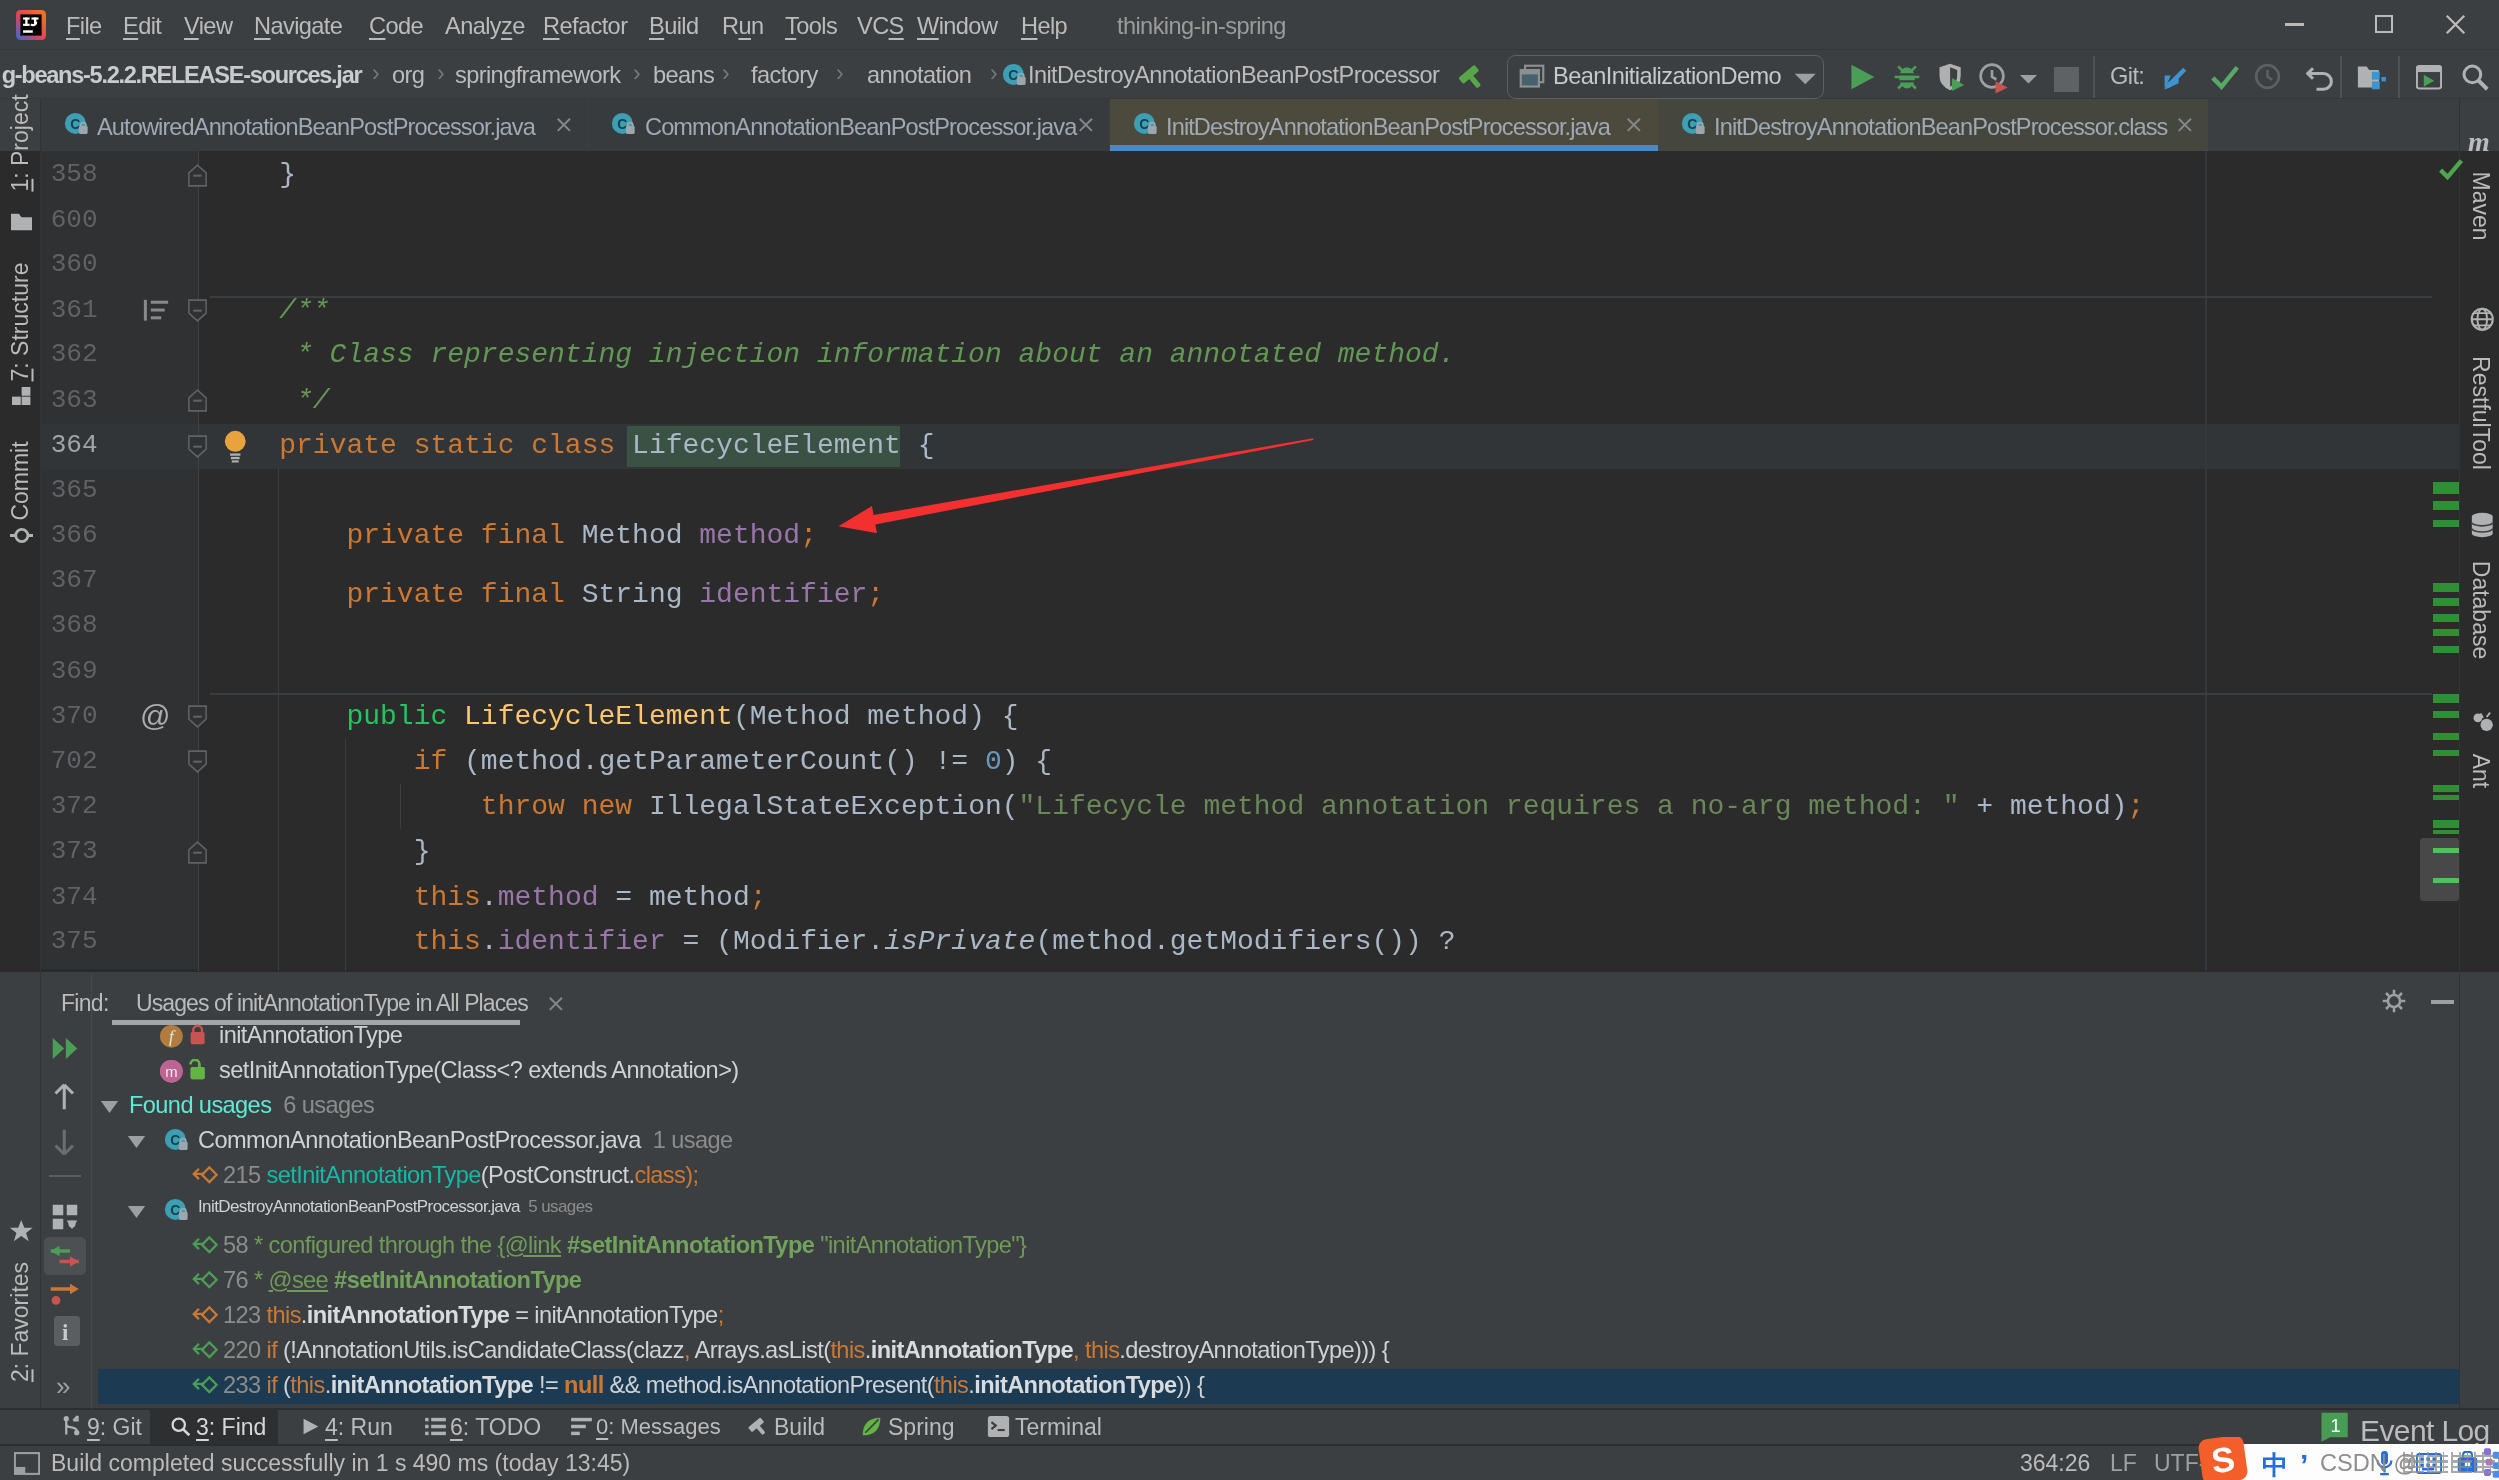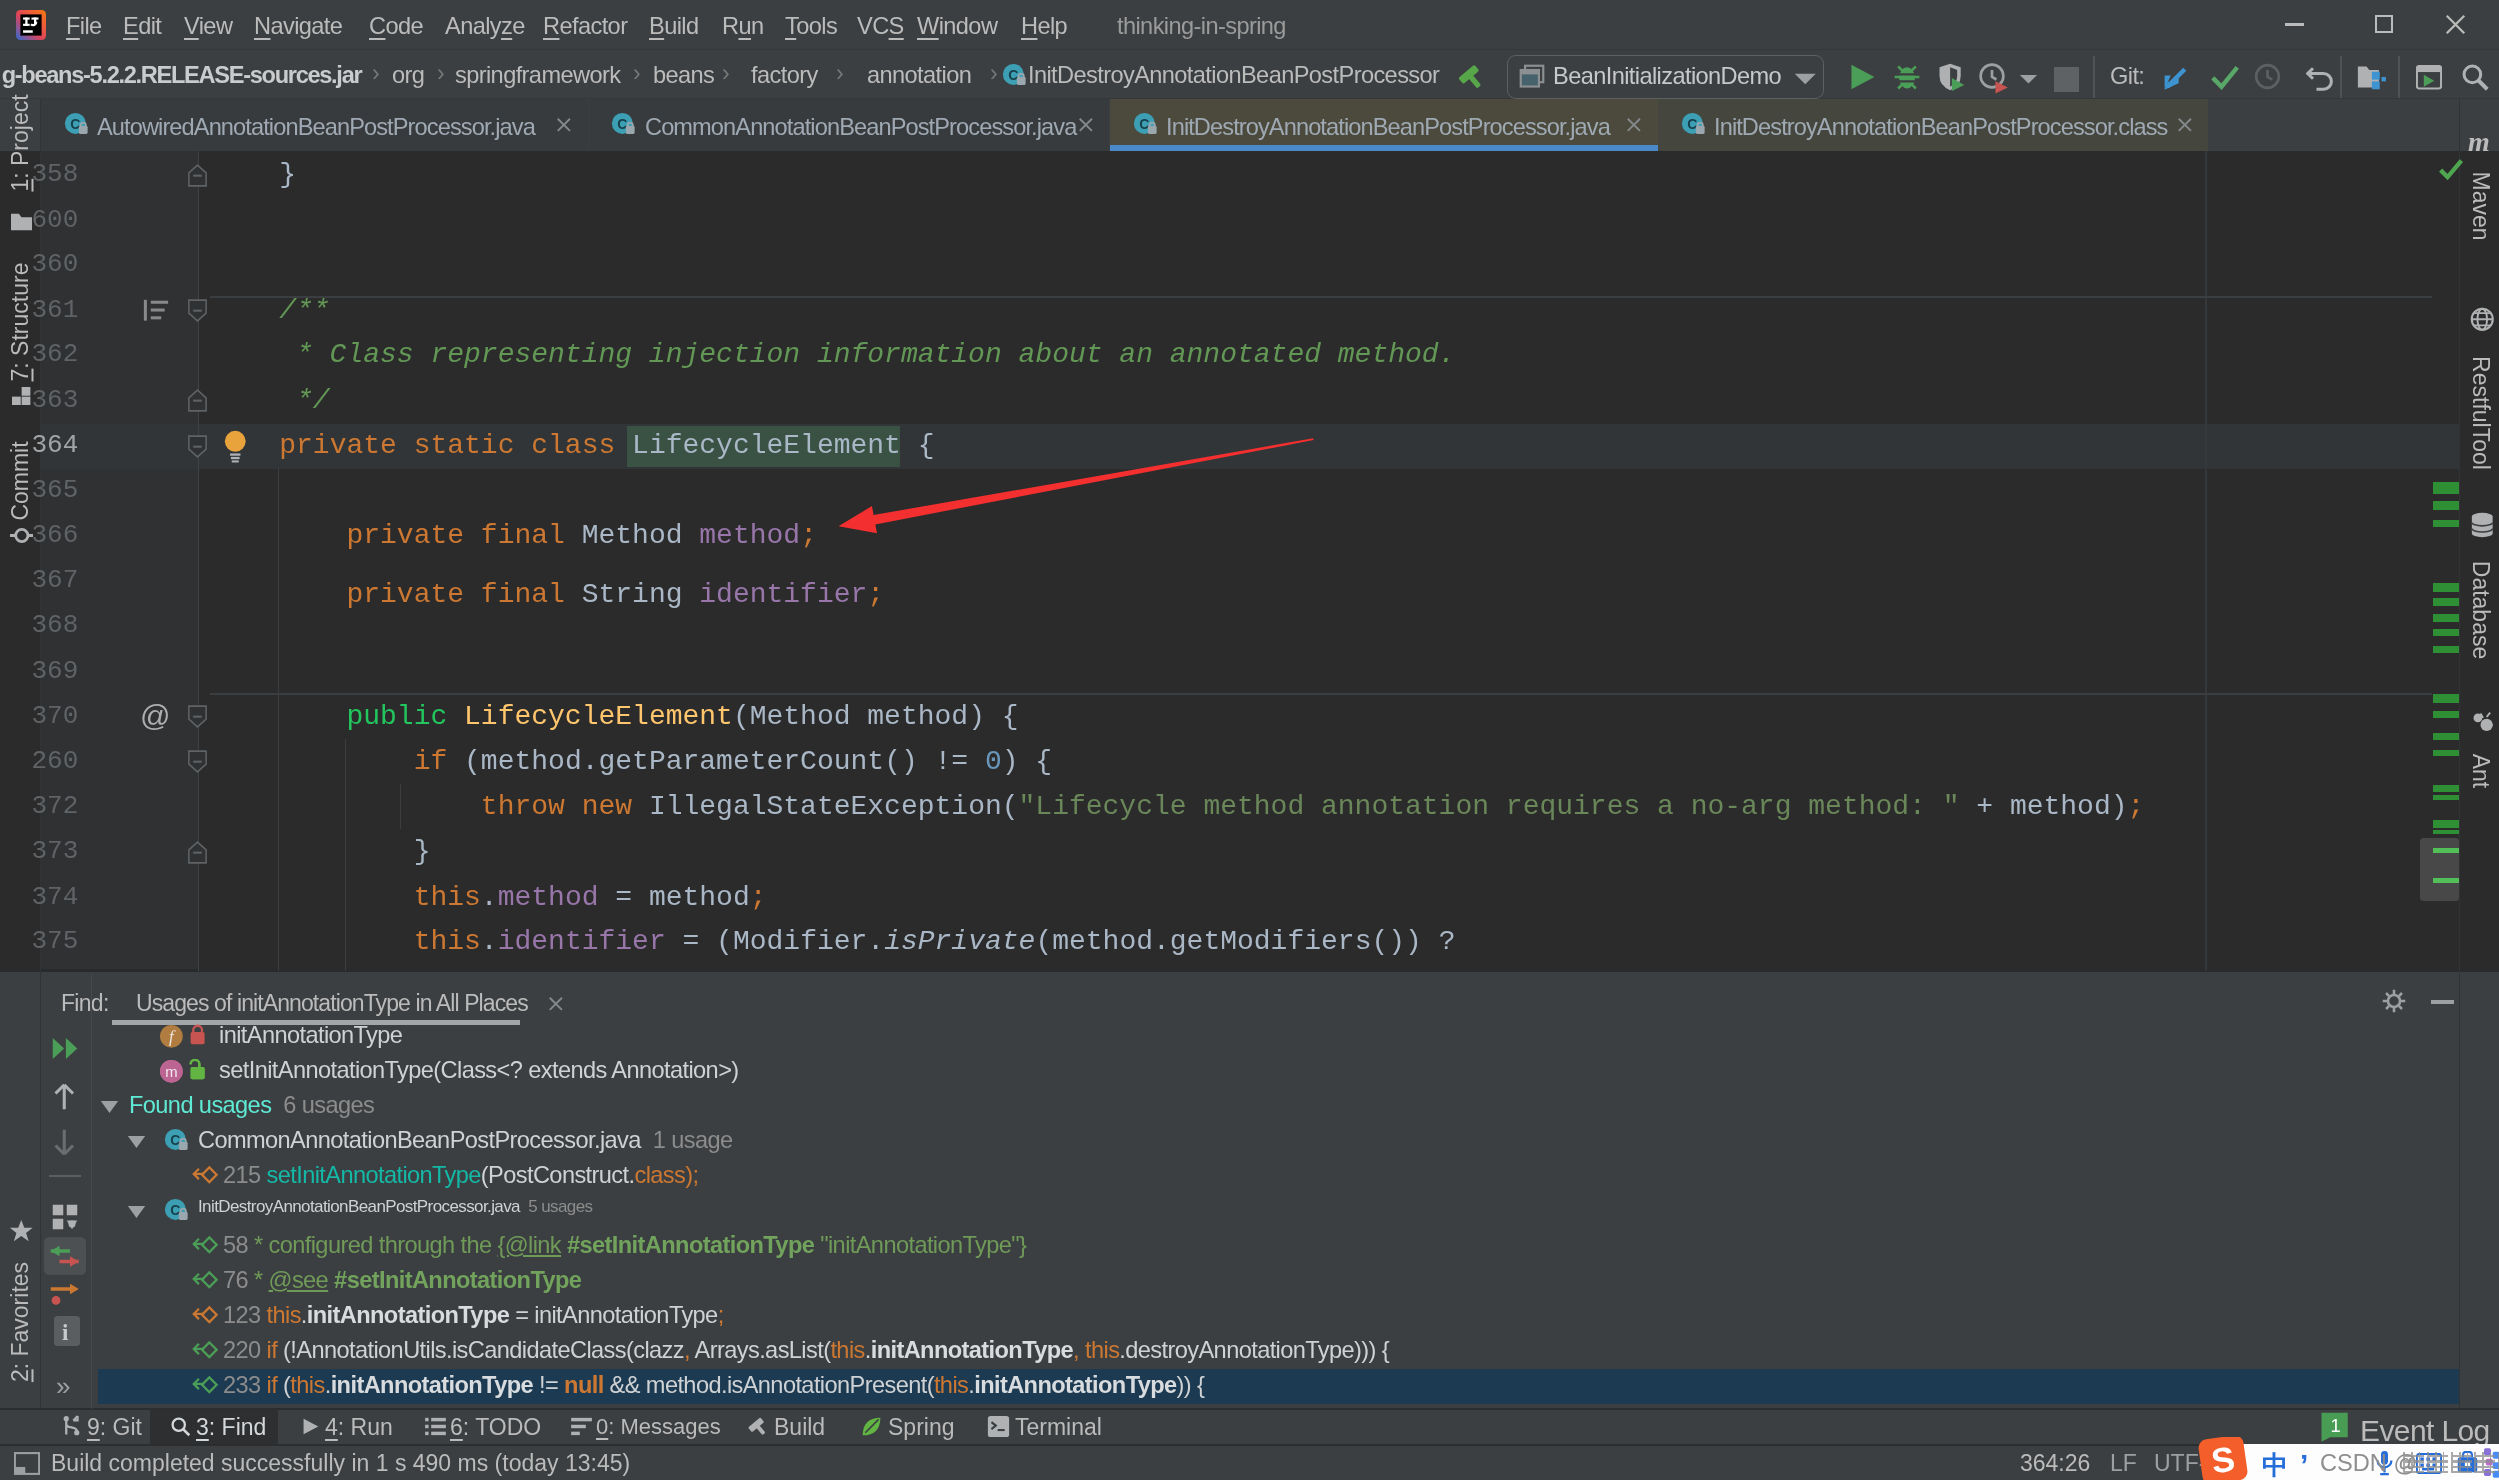--- a/index.html
+++ b/index.html
@@ -1,19 +1,19 @@
 <!DOCTYPE html>
 <html style="font-size:14px"><head><meta charset="utf-8"><style>
 *{margin:0;padding:0;box-sizing:border-box}
 html,body{width:2500px;height:1481px;overflow:hidden;background:#2B2B2B}
 body{font-family:"Liberation Sans",sans-serif;position:relative}
 .abs{position:absolute}
 .mono{font-family:"Liberation Mono",monospace;font-size:28px;white-space:pre;line-height:45px;height:45px}
 .ui{font-size:23.6px;color:#BBBBBB;white-space:pre;letter-spacing:-0.6px}
-.ln{font-family:"Liberation Mono",monospace;font-size:26px;color:#747879;width:66px;line-height:45px;height:45px}
+.ln{font-family:"Liberation Mono",monospace;font-size:26px;color:#747879;text-align:right;width:66px;line-height:45px;height:45px}
 u{text-decoration:underline;text-underline-offset:3.5px}
 svg{display:block}
 </style></head><body>
 <div class="abs" style="left:0;top:0;width:2500px;height:151px;background:#3C3F41"></div>
 <div class="abs" style="left:0;top:971px;width:2500px;height:510px;background:#3C3F41"></div>
 <div class="abs" style="left:41px;top:151px;width:2418px;height:820px;background:#2B2B2B"></div>
 <div class="abs" style="left:41px;top:151px;width:157px;height:820px;background:#2F3133"></div>
 <div class="abs" style="left:0;top:969px;width:2500px;height:2.6px;background:#282A2B"></div>
 <div class="abs" style="left:0;top:1408px;width:2500px;height:1.7px;background:#2B2D2E"></div>
 <div class="abs" style="left:0;top:1444px;width:2500px;height:1.7px;background:#2B2D2E"></div>
@@ -212,21 +212,21 @@
 <div class="abs ln" style="left:31.5px;top:288px;color:#606366">361</div>
 <div class="abs ln" style="left:31.5px;top:332px;color:#606366">362</div>
 <div class="abs ln" style="left:31.5px;top:378px;color:#606366">363</div>
 <div class="abs ln" style="left:31.5px;top:423px;color:#A1A5A8">364</div>
 <div class="abs ln" style="left:31.5px;top:468px;color:#606366">365</div>
 <div class="abs ln" style="left:31.5px;top:513px;color:#606366">366</div>
 <div class="abs ln" style="left:31.5px;top:558px;color:#606366">367</div>
 <div class="abs ln" style="left:31.5px;top:603px;color:#606366">368</div>
 <div class="abs ln" style="left:31.5px;top:649px;color:#606366">369</div>
 <div class="abs ln" style="left:31.5px;top:694px;color:#606366">370</div>
-<div class="abs ln" style="left:31.5px;top:739px;color:#606366">260</div>
+<div class="abs ln" style="left:31.5px;top:739px;color:#606366">702</div>
 <div class="abs ln" style="left:31.5px;top:784px;color:#606366">372</div>
 <div class="abs ln" style="left:31.5px;top:829px;color:#606366">373</div>
 <div class="abs ln" style="left:31.5px;top:875px;color:#606366">374</div>
 <div class="abs ln" style="left:31.5px;top:919px;color:#606366">375</div>
 <svg class="abs" style="left:188px;top:164px" width="19" height="23" viewBox="0 0 22 26">
     <path d="M11 1 L21 10 V25 H1 V10 Z" fill="#2F3133" stroke="#5F6365" stroke-width="1.8"></path>
     <rect x="6" y="12" width="10" height="2.4" fill="#5F6365"></rect>
   </svg>
 <svg class="abs" style="left:188px;top:299px" width="19" height="23" viewBox="0 0 22 26">
     <path d="M1 1 H21 V16 L11 25 L1 16 Z" fill="#2F3133" stroke="#5F6365" stroke-width="1.8"></path>

